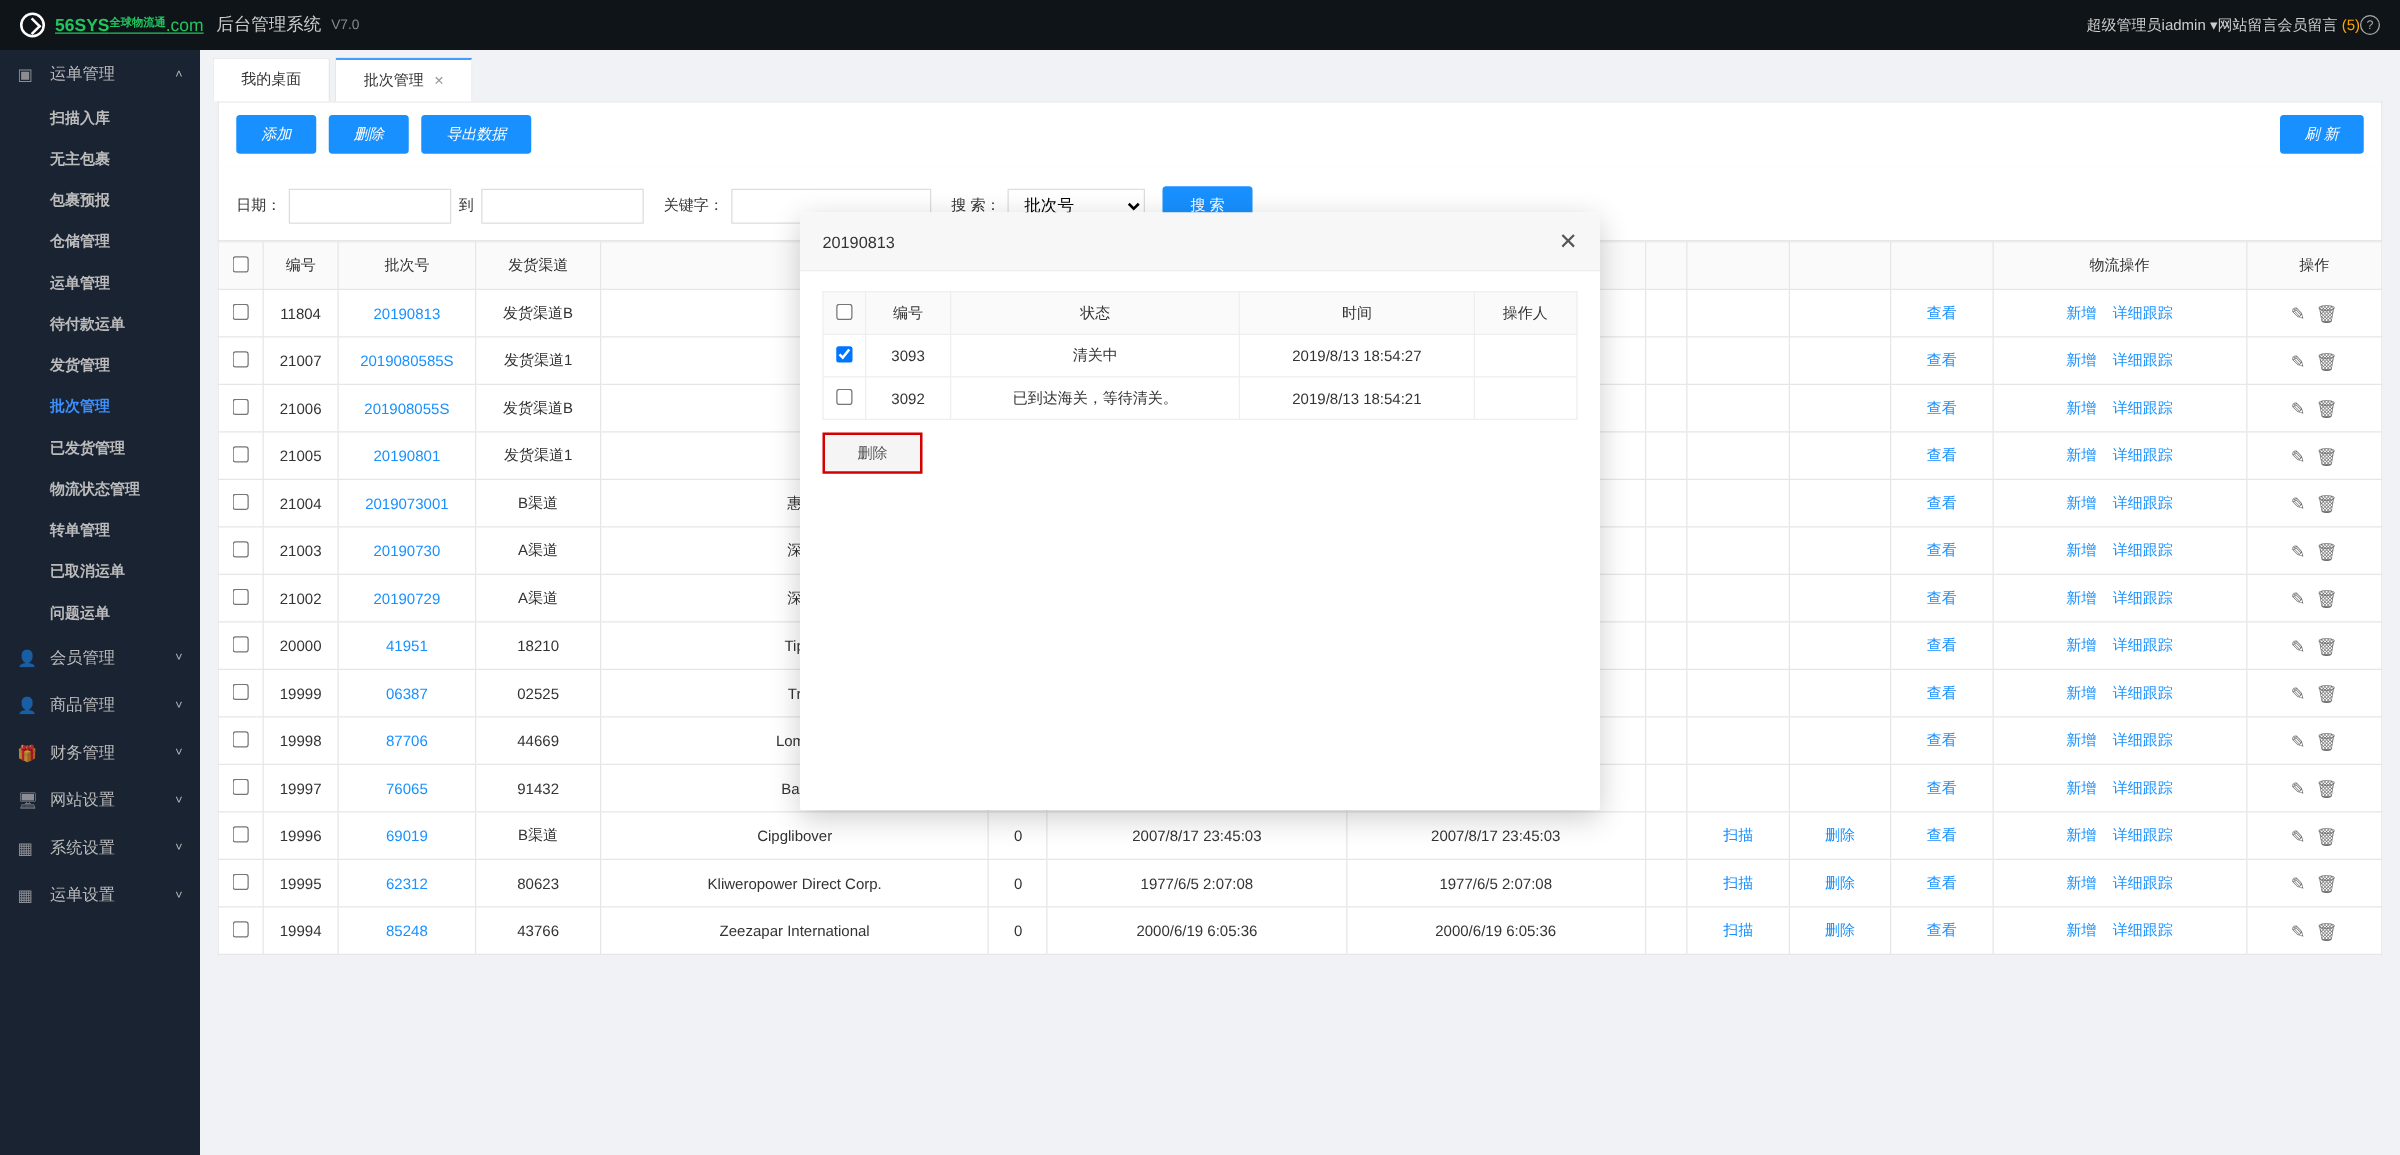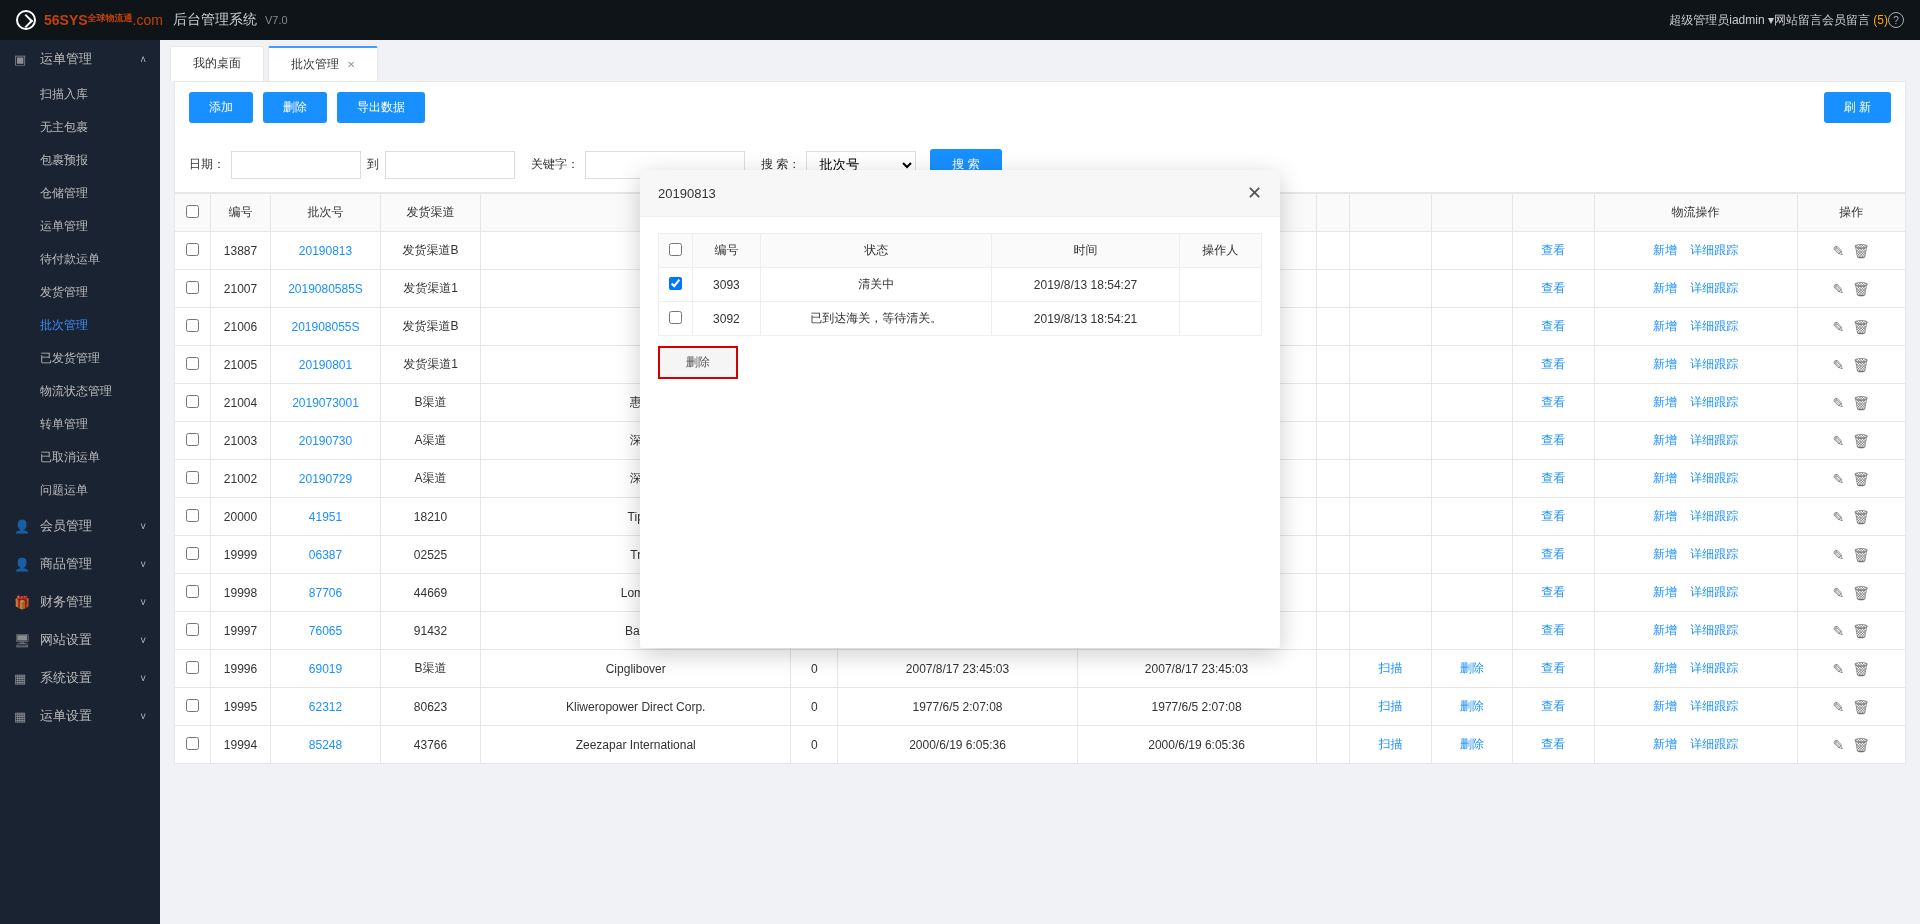--- a/index.html
+++ b/index.html
@@ -3,48 +3,48 @@
 <meta charset="utf-8">
 <style>
 * { box-sizing: border-box; margin: 0; padding: 0; }
 body { font-family: "Microsoft YaHei", Arial, sans-serif; font-size: 12px; background: #f0f2f5; color: #333; }
 
 
 .header { background: #0f1419; height: 40px; display: flex; align-items: center; padding: 0 16px; color: #ccc; }
 .logo { display: flex; align-items: center; gap: 8px; }
 .logo-icon { width: 20px; height: 20px; border-radius: 50%; border: 2px solid #fff; position: relative; }
 .logo-icon::after { content: ""; position: absolute; width: 8px; height: 8px; border-top: 2px solid #fff; border-right: 2px solid #fff; transform: rotate(45deg); top: 4px; left: 3px; }
-.logo-text { font-weight: bold; color: #c2410c; font-size: 14px; }
+.logo-text { font-weight: bold; color: #22c55e; font-size: 14px; text-decoration: underline; }
 .sys-title { margin-left: 10px; color: #ccc; font-size: 14px; }
 .version { margin-left: 8px; font-size: 11px; color: #888; }
 .header-spacer { flex: 1; }
 .header-right { display: flex; align-items: center; font-size: 12px; }
 .header-right span { cursor: pointer; }
 .msg-count { color: #ffa500; }
 .help-icon { display: inline-flex; width: 16px; height: 16px; border: 1.5px solid #aaa; border-radius: 50%; align-items: center; justify-content: center; font-size: 10px; color: #aaa; }
 
 
 .container { display: flex; height: calc(100vh - 40px); }
 .sidebar { width: 160px; background: #1a2332; color: #bbb; overflow-y: auto; flex-shrink: 0; }
 .main { flex: 1; display: flex; flex-direction: column; overflow: hidden; }
 .nav-head { display: flex; align-items: center; padding: 10px 14px; cursor: pointer; font-size: 13px; }
 .nav-icon { width: 16px; margin-right: 10px; opacity: .7; }
 .nav-chevron { margin-left: auto; font-size: 10px; }
-.nav-item { padding: 8px 14px 8px 40px; cursor: pointer; font-size: 12px; }
+.nav-item { padding: 8px 14px 8px 40px; cursor: pointer; font-size: 12px; font-weight: bold; }
 .nav-item.active { color: #3d8ef8; }
 
 
 .tabs { background: #f0f2f5; padding: 6px 10px 0; display: flex; gap: 4px; }
 .tab { background: #fff; border: 1px solid #e6e6e6; border-bottom: none; padding: 8px 22px; font-size: 12px; cursor: pointer; position: relative; border-radius: 2px 2px 0 0; }
 .tab.active { border-top: 2px solid #409eff; }
 .tab-close { margin-left: 8px; color: #999; font-size: 10px; }
 
 
 .toolbar { background: #fff; padding: 10px 14px; display: flex; align-items: center; border: 1px solid #e6e6e6; border-bottom: none; }
-.btn { border: none; padding: 7px 20px; border-radius: 3px; font-size: 12px; cursor: pointer; }
+.btn { border: none; padding: 7px 20px; border-radius: 3px; font-size: 12px; cursor: pointer; font-style: italic; }
 .btn-primary { background: #1890ff; color: #fff; }
 .btn-group { display: flex; gap: 10px; }
 .toolbar-spacer { flex: 1; }
 
 
 .search-bar { background: #fff; padding: 16px 14px 12px; border: 1px solid #e6e6e6; border-top: none; display: flex; align-items: center; gap: 6px; font-size: 12px; }
 .input { border: 1px solid #ddd; height: 28px; padding: 0 8px; font-size: 12px; }
 .select { border: 1px solid #ddd; height: 28px; padding: 0 8px; width: 110px; background: #fff; }
 .search-btn { background: #1890ff; color: #fff; border: none; padding: 7px 22px; border-radius: 3px; font-size: 12px; cursor: pointer; }
 
@@ -197,21 +197,21 @@
                 <th></th>
                 <th></th>
                 <th></th>
                 <th>物流操作</th>
                 <th>操作</th>
               </tr>
             </thead>
           <tbody id="tbody">
               <tr>
     <td class="col-ck"><input type="checkbox" class="ck" style=""></td>
-    <td>13887</td>
+    <td>11804</td>
     <td><span class="link">20190813</span></td>
     <td>发货渠道B</td>
     <td></td>
     <td></td>
     <td></td>
     <td></td>
     <td></td>
     <td></td>
     <td></td>
     <td><span class="link">查看</span></td>

